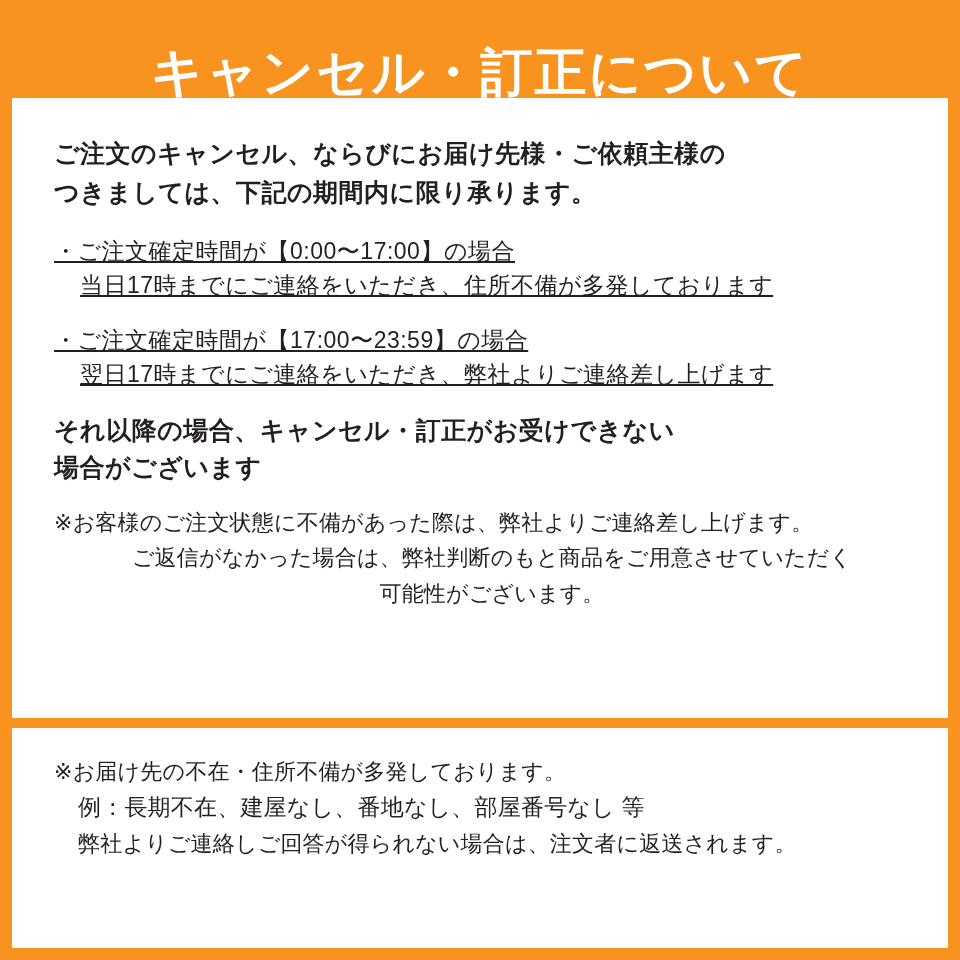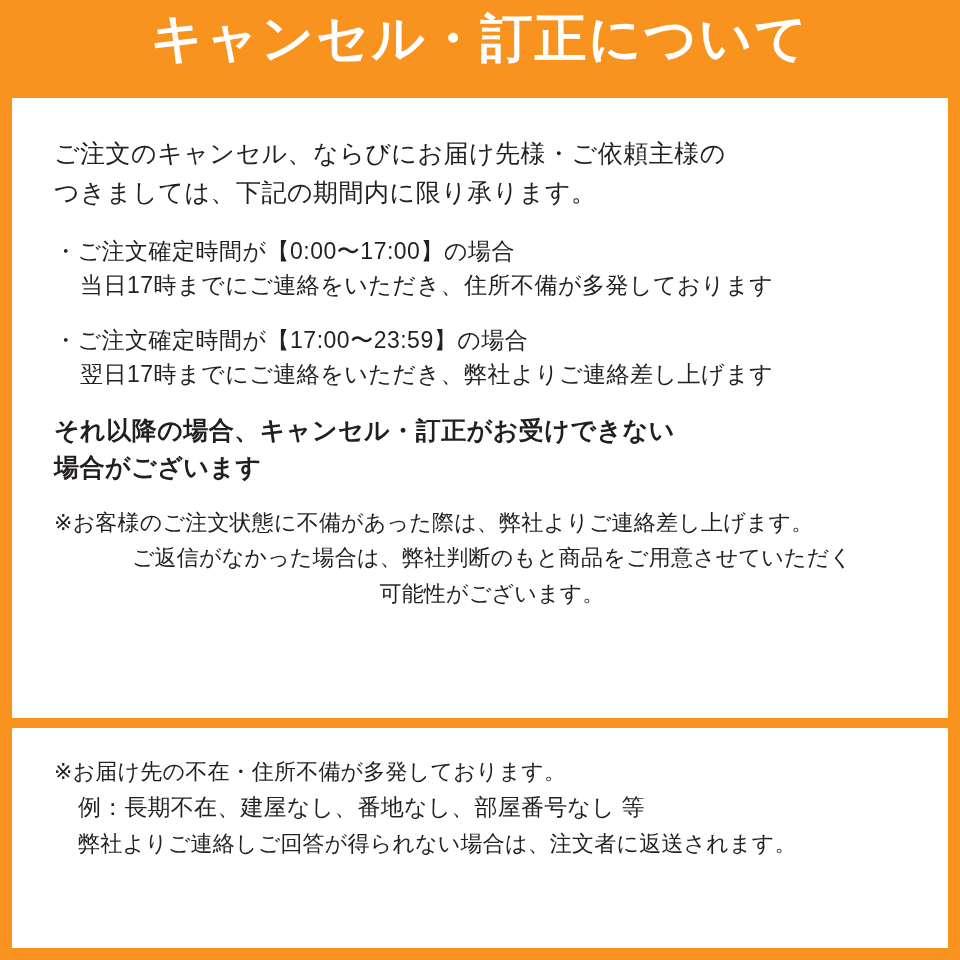--- a/index.html
+++ b/index.html
@@ -21,21 +21,21 @@
     box-sizing: border-box;
     background: #f7931e;
     padding: 12px 12px 12px 12px;
     display: flex;
     flex-direction: column;
   }
   .header {
     height: 86px;
     flex: 0 0 86px;
     display: flex;
-    align-items: flex-start;
+    align-items: flex-end;
     justify-content: center;
     background: #f7931e;
   }
   .header-title {
     color: #ffffff;
     font-size: 52px;
     font-weight: bold;
     letter-spacing: 2px;
     line-height: 1;
     white-space: nowrap;
@@ -51,29 +51,30 @@
   }
   .gap {
     flex: 0 0 10px;
   }
   .card-foot {
     padding: 26px 26px 20px 42px;
     flex: 1 1 auto;
   }
   .lead {
     font-size: 25px;
-    font-weight: normal;
+    font-weight: bold;
     line-height: 1.55;
     letter-spacing: 0.5px;
     margin: 0 0 22px 0;
   }
   .lead div { white-space: nowrap; }
 
   .bullet-block {
     margin: 0 0 20px 0;
+    text-decoration: underline;
   }
   .bullet-line {
     font-size: 23px;
     line-height: 1.5;
     letter-spacing: 0.5px;
     white-space: nowrap;
   }
   .bullet-line.sub {
     padding-left: 26px;
   }

